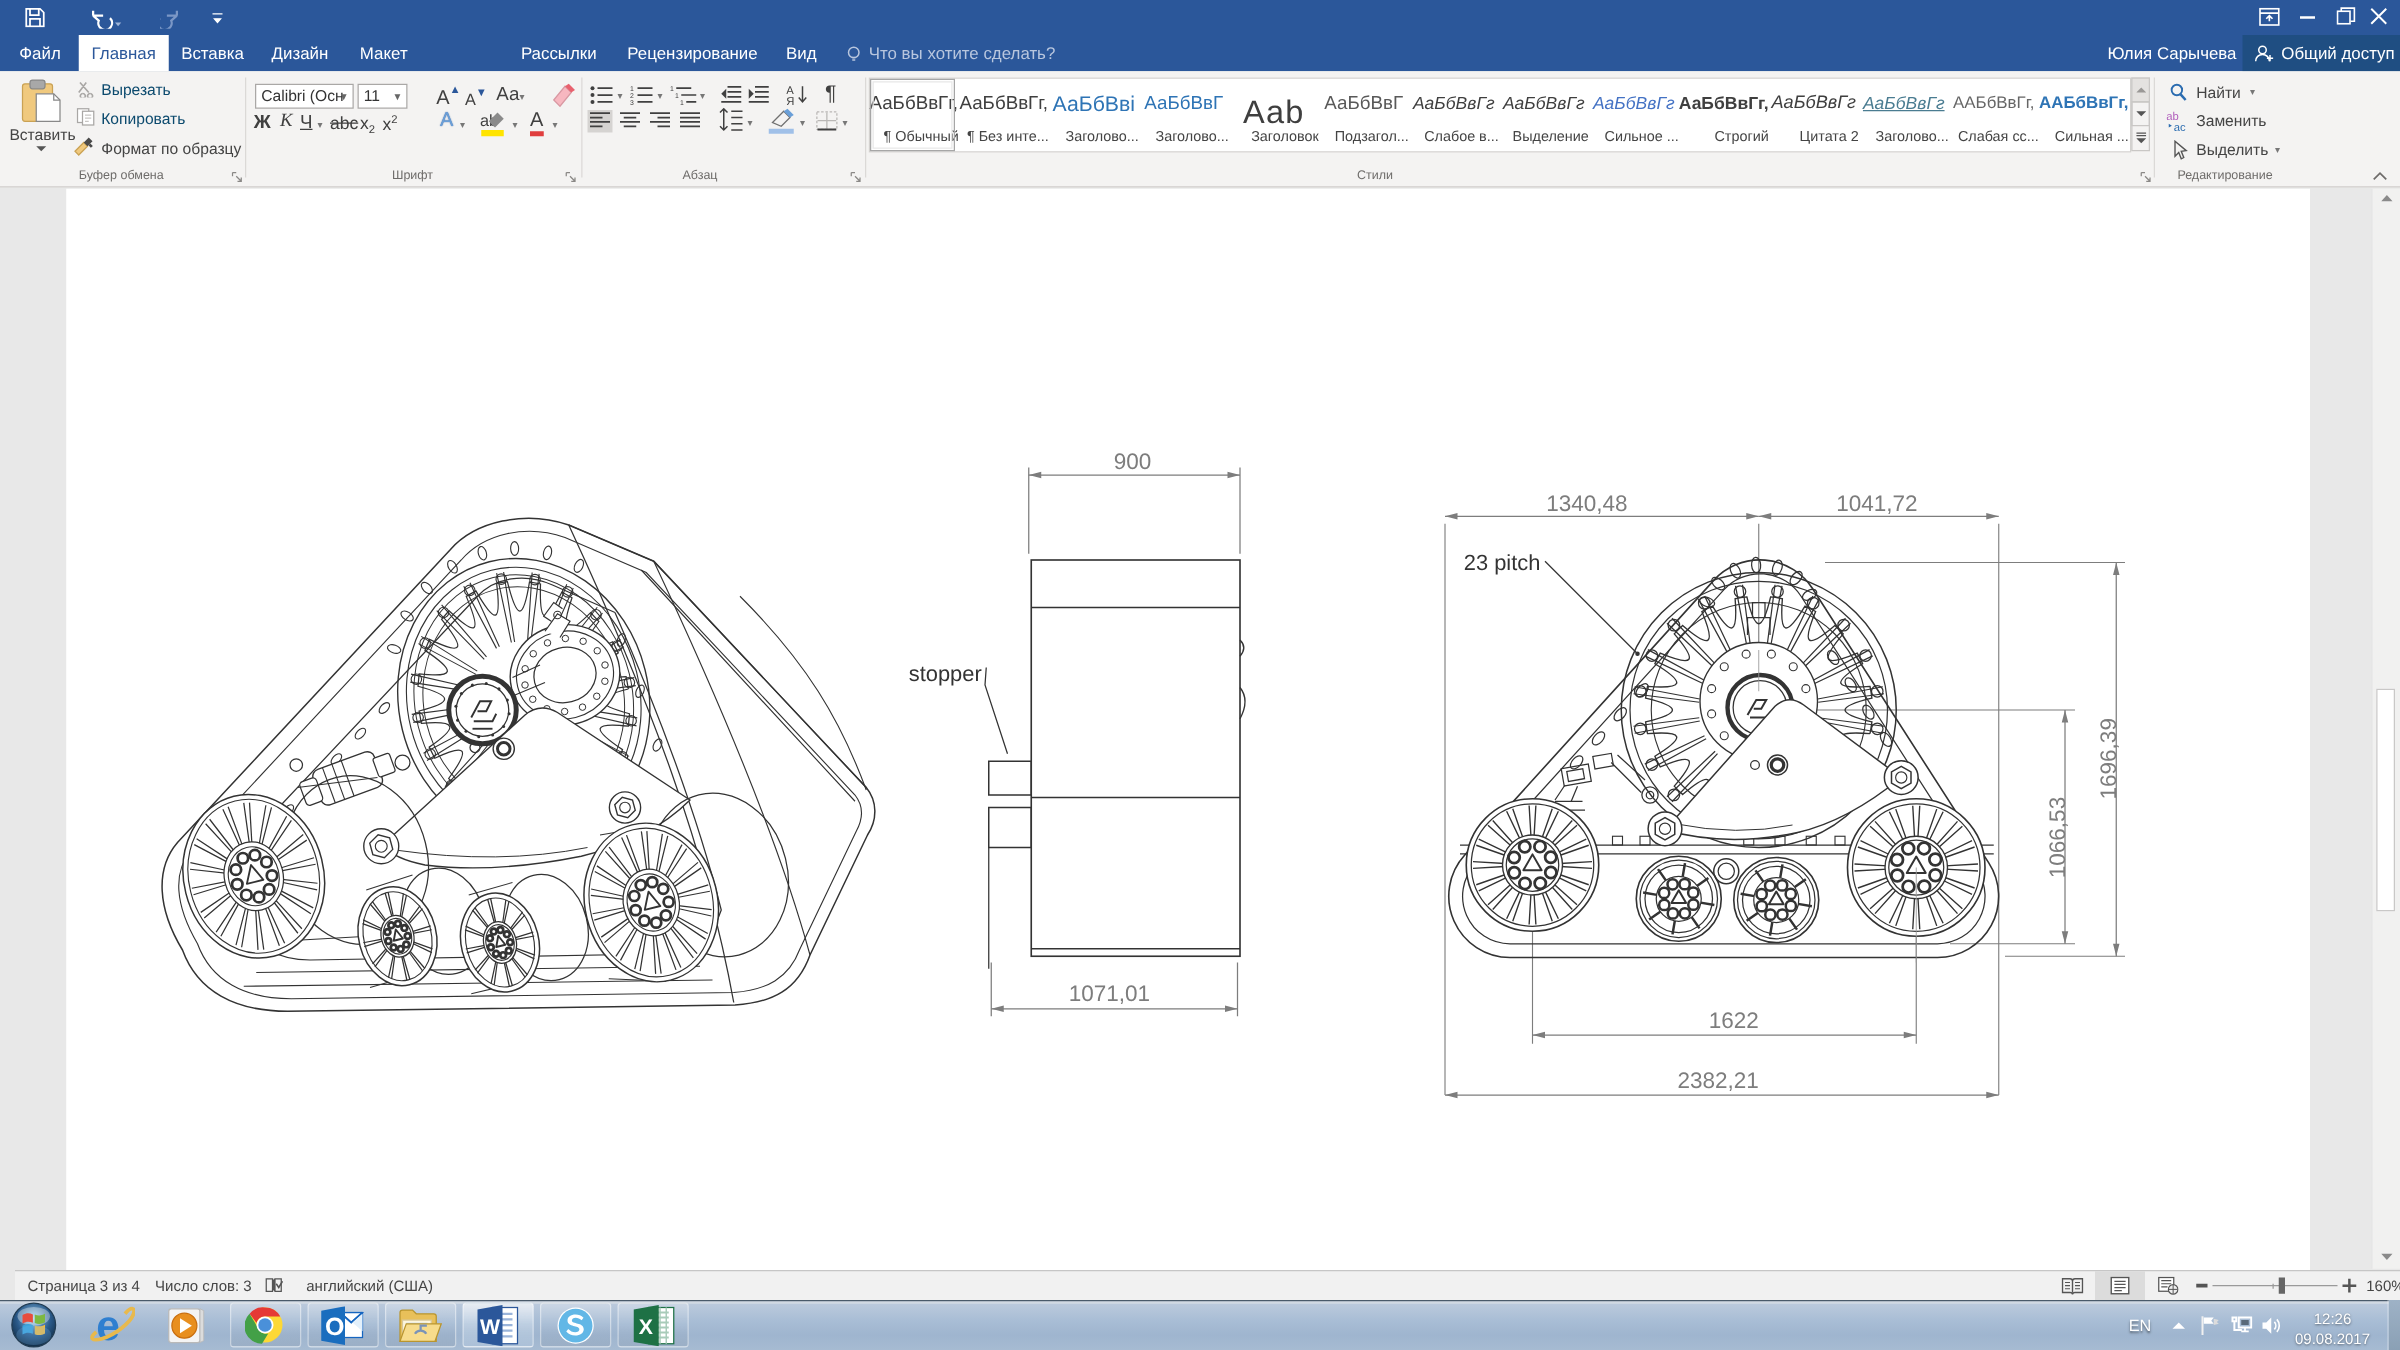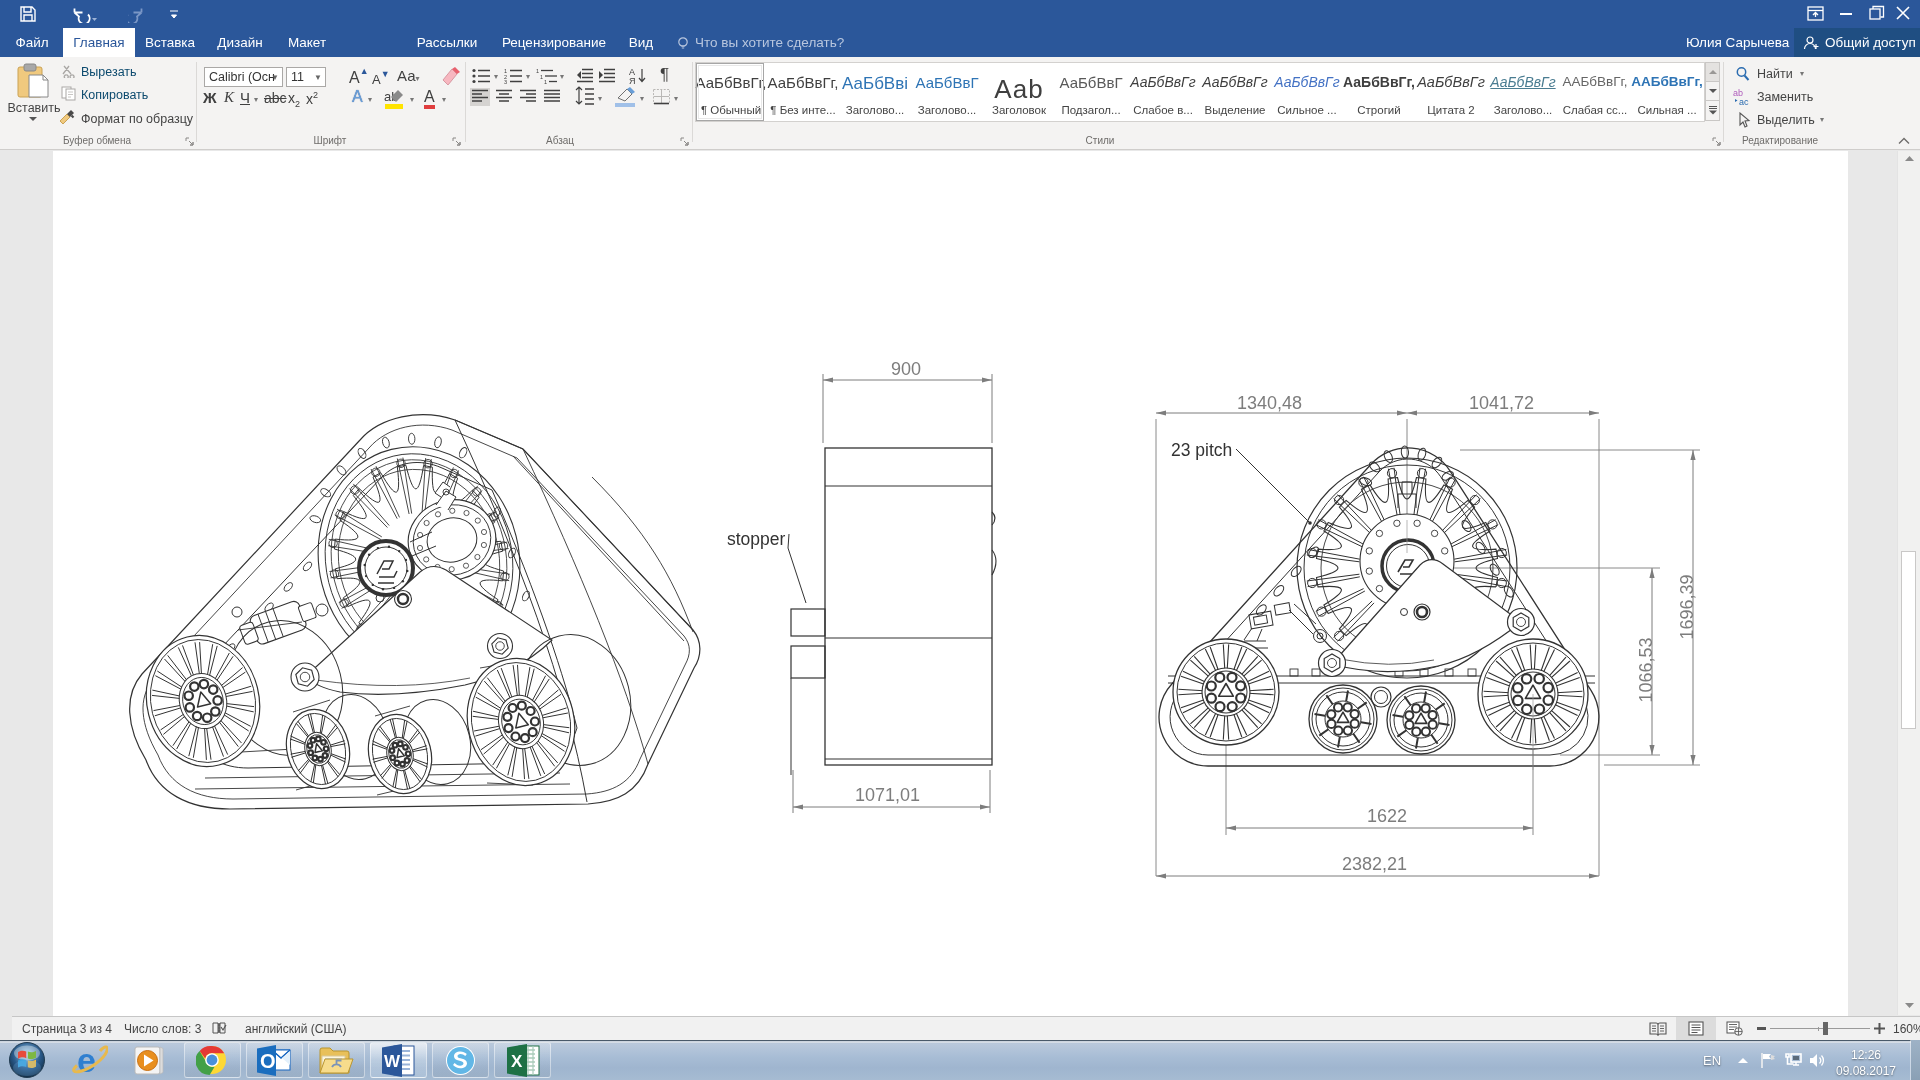--- a/index.html
+++ b/index.html
@@ -23,21 +23,21 @@
 #ribbon { position:absolute; left:0; top:57px; width:1920px; height:93px; background:#f4f3f2; border-bottom:1px solid #cfcdcb; }
 .gsep { position:absolute; top:5px; width:1px; height:80px; background:#dbd9d7; }
 .glabel { position:absolute; top:78px; font-size:10px; color:#6e6c6a; text-align:center; }
 .launcher { position:absolute; top:80px; width:10px; height:10px; }
 .rtext { font-size:12.5px; color:#444; }
 .gray { color:#0c4a6e; }
 .combo { position:absolute; background:#fff; border:1px solid #aaa8a6; font-size:12.5px; color:#333; padding-left:4px; }
 .darr { color:#777; font-size:8px; }
 .chip { position:absolute; top:5px; width:72px; height:62px; text-align:center; }
 .samp { position:absolute; left:0; top:12px; width:72px; color:#3f3f3f; white-space:nowrap; overflow:hidden; }
-.clab { position:absolute; left:0; top:42px; width:72px; font-size:11.5px; color:#444; white-space:nowrap; overflow:hidden; }
+.clab { position:absolute; left:0; top:42px; width:72px; font-size:11.5px; color:#444; white-space:nowrap; overflow:hidden;text-align:right; }
 
 
 #docarea { position:absolute; left:0; top:151px; width:1920px; height:865px; background:#e8e8e8; }
 #page { position:absolute; left:53px; top:0; width:1795px; height:865px; background:#fff; }
 #vscroll { position:absolute; left:1897px; top:151px; width:23px; height:864px; background:#f1f1f0; border-left:1px solid #e3e3e3; }
 #vthumb { position:absolute; left:3px; top:400px; width:15px; height:178px; background:#ffffff; border:1px solid #c9c8c7; }
 
 
 #statusbar { position:absolute; left:0; top:1016px; width:1920px; height:24px; background:#f1f1f1; border-top:1px solid #c6c6c6; font-size:12px; color:#454545;margin-left:12px; }
 

